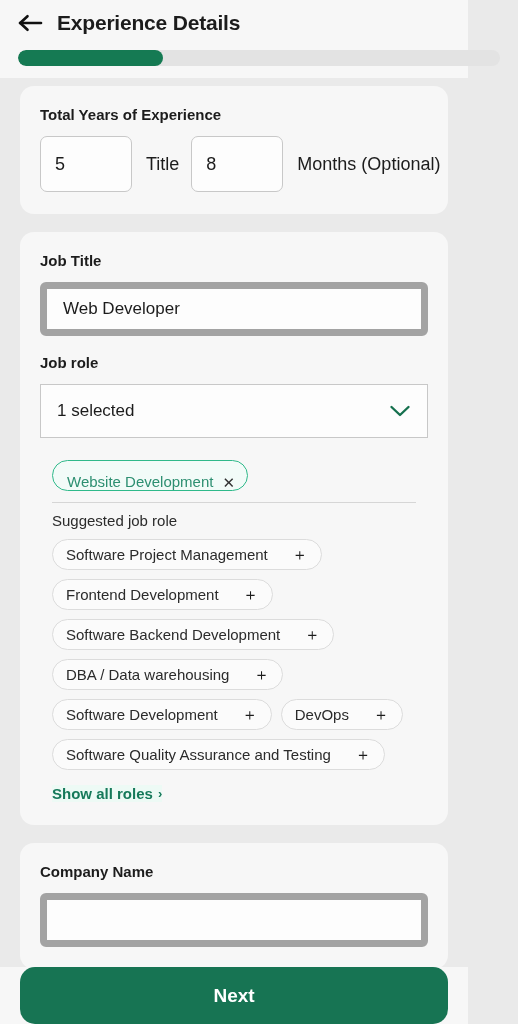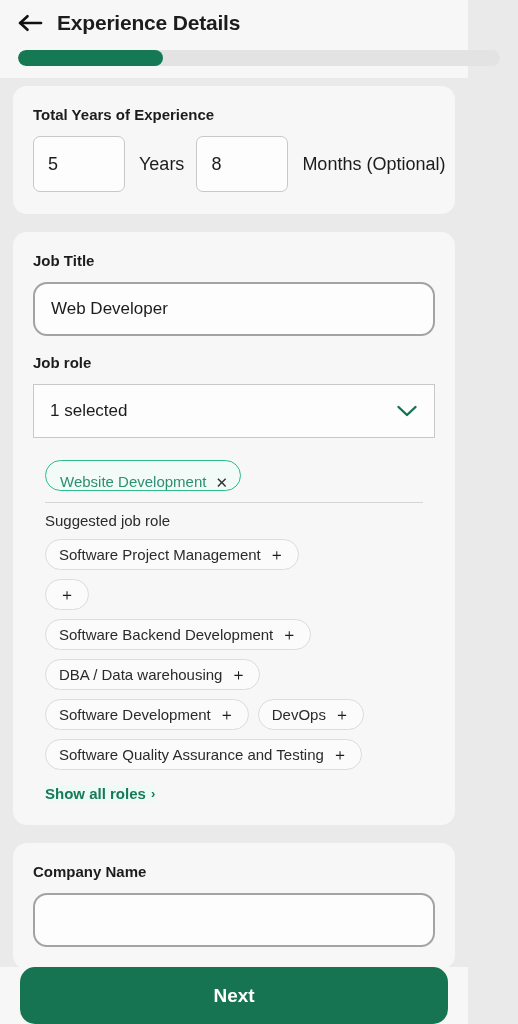--- a/index.html
+++ b/index.html
@@ -65,21 +65,21 @@
   }
 
   
   .content {
     position: absolute;
     top: 78px;
     left: 0;
     right: 0;
     bottom: 0;
     overflow: hidden;
-    padding: 0 13px;
+    padding: 0 20px;
   }
   .card {
     background: #f7f7f7;
     border-radius: 14px;
     margin-bottom: 18px;
     padding: 20px 20px 22px 20px;
   }
   .card.card-first { margin-top: 8px; }
 
   .field-label {
@@ -112,22 +112,22 @@
     color: #1c1c1c;
     margin: 0 12px 0 14px;
     white-space: nowrap;
   }
   .unit-label.last { margin-right: 0; }
 
   
   .text-input {
     width: 100%;
     height: 54px;
-    border: 2px solid #a3a3a3;
-    border-radius: 14px;
+    border: 7px solid #a3a3a3;
+    border-radius: 6px;
     background: #fdfdfd;
     font-size: 17px;
     color: #1c1c1c;
     padding: 0 16px;
     font-family: "Liberation Sans", sans-serif;
     outline: none;
     margin-bottom: 18px;
   }
   .text-input.no-mb { margin-bottom: 0; }
 
@@ -198,21 +198,21 @@
   .sugg-rows { padding-left: 12px; }
   .sugg-row {
     display: flex;
     flex-wrap: wrap;
     gap: 9px;
     margin-bottom: 9px;
   }
   .chip {
     display: inline-flex;
     align-items: center;
-    gap: 8px;
+    gap: 24px;
     height: 31px;
     padding: 0 13px;
     border: 1px solid #dcdcdc;
     border-radius: 16px;
     background: #fbfbfb;
     color: #2b2b2b;
     font-size: 15px;
     white-space: nowrap;
     cursor: pointer;
   }
@@ -279,21 +279,21 @@
       <div class="progress-fill" id="progress-fill" style="width: 30%; background: rgb(21, 122, 83);"></div>
     </div>
   </div>
 
   <div class="content">
 
     <div class="card card-first">
       <span class="field-label">Total Years of Experience</span>
       <div class="yrs-row">
         <input class="num-box" type="text" value="5" style="">
-        <span class="unit-label">Years</span>
+        <span class="unit-label">Title</span>
         <input class="num-box" type="text" value="8" style="">
         <span class="unit-label last">Months (Optional)</span>
       </div>
     </div>
 
     <div class="card">
       <span class="field-label">Job Title</span>
       <input class="text-input" type="text" value="Web Developer" style="">
 
       <span class="field-label">Job role</span>
@@ -320,20 +320,21 @@
 
       <div class="sugg-rows" id="suggested-chips">
           <div class="sugg-row">
             <div class="chip">
               <span>Software Project Management</span>
               <span class="plus">＋</span>
             </div>
           </div>
           <div class="sugg-row">
             <div class="chip">
+              <span>Frontend Development</span>
               <span class="plus">＋</span>
             </div>
           </div>
           <div class="sugg-row">
             <div class="chip">
               <span>Software Backend Development</span>
               <span class="plus">＋</span>
             </div>
           </div>
           <div class="sugg-row">

